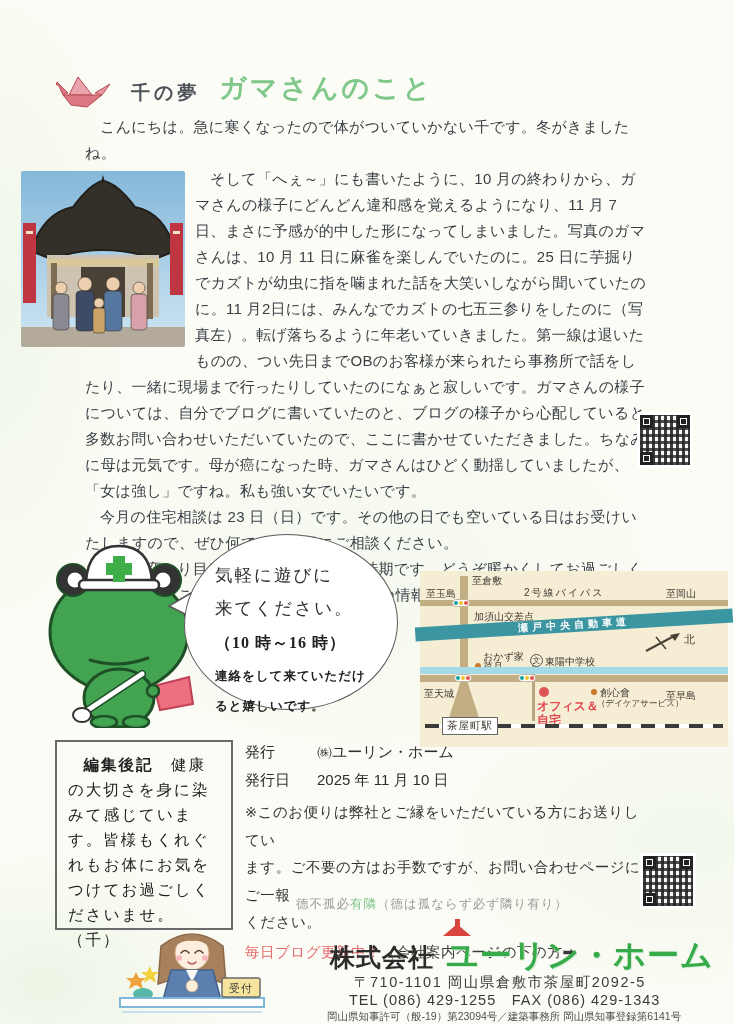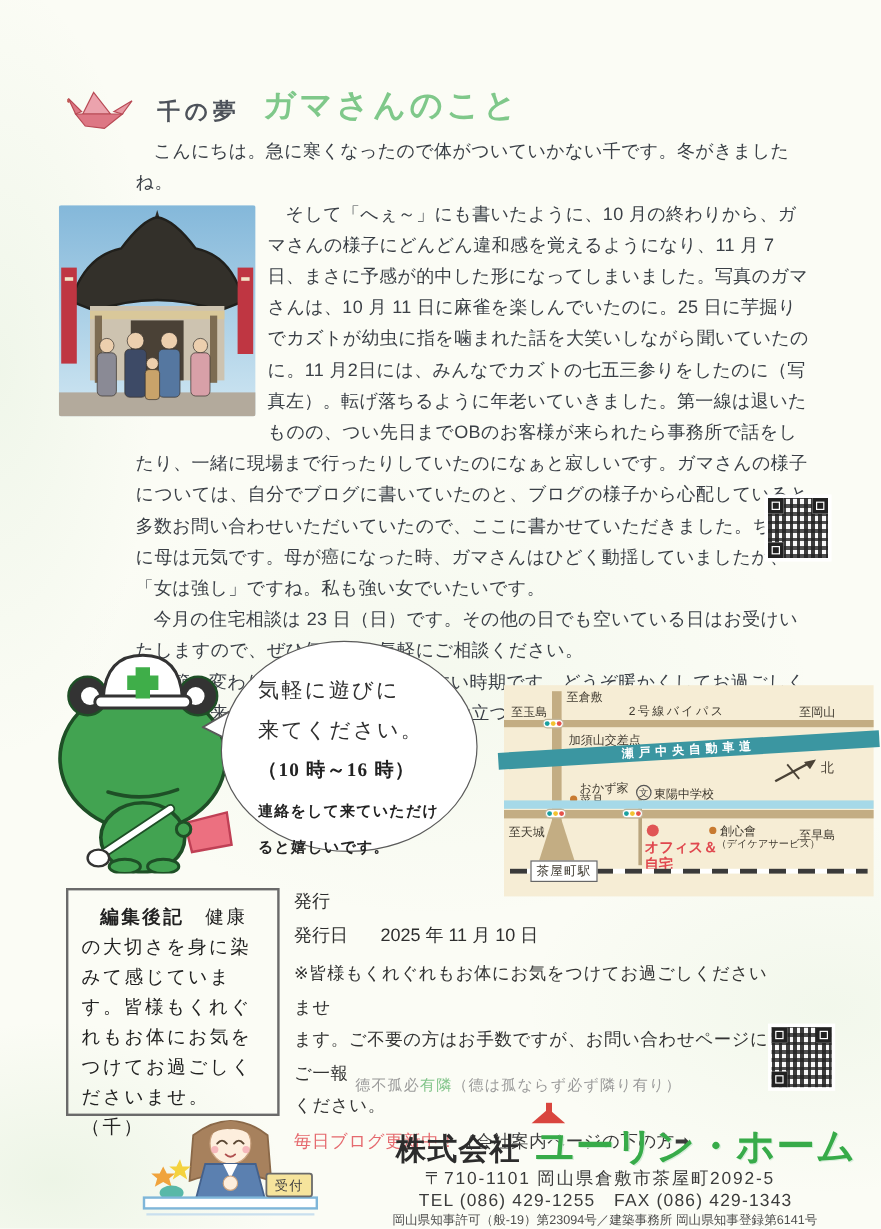--- a/index.html
+++ b/index.html
@@ -9,21 +9,21 @@
     background-image:
       radial-gradient(ellipse 320px 220px at 6% 96%, rgba(150,200,140,.14), transparent 60%),
       radial-gradient(ellipse 420px 260px at 94% 82%, rgba(150,200,140,.09), transparent 60%),
       radial-gradient(ellipse 520px 320px at 50% 56%, rgba(160,205,150,.07), transparent 60%),
       radial-gradient(ellipse 200px 500px at 0% 30%, rgba(140,195,135,.10), transparent 65%);}
   
   .crane{position:absolute;left:56px;top:74px;width:56px;height:36px;}
   .series-title{position:absolute;left:131px;top:80px;font-size:19px;font-weight:bold;color:#4d525a;letter-spacing:4px;}
   .article-title{position:absolute;left:219px;top:70px;font-size:27px;font-weight:bold;color:#7fc88a;letter-spacing:3px;}
   
-  .article{position:absolute;left:85px;top:114px;width:566px;font-size:15px;line-height:26px;letter-spacing:.3px;color:#3a3f46;margin-left:28px;}
+  .article{position:absolute;left:85px;top:114px;width:566px;font-size:15px;line-height:26px;letter-spacing:.3px;color:#3a3f46;}
   .article p{margin:0;text-indent:1em;}
   .photo{float:left;width:164px;height:176px;margin:5px 10px 6px -64px;}
   .photo svg{display:block;border-radius:2px;}
   
   .qr{position:absolute;width:56px;height:56px;background:#fff;padding:3px;box-sizing:border-box;}
   .qr .mesh{position:absolute;inset:3px;
     background:
       repeating-linear-gradient(90deg, rgba(35,35,35,.88) 0 3px, transparent 3px 6px),
       repeating-linear-gradient(0deg, rgba(35,35,35,.8) 0 3px, #f7f7f7 3px 7px);}
   .qr .f{position:absolute;width:13px;height:13px;border:3px solid #222;background:#fff;box-sizing:border-box;}
@@ -242,27 +242,28 @@
     <div class="station">茶屋町駅</div>
   </div>
 
   <div class="editor-box">
     <p><span class="ttl">編集後記</span><span>　健康の大切さを身に染みて感じています。皆様もくれぐれもお体にお気をつけてお過ごしくださいませ。（千）</span></p>
   </div>
 
   <div class="pub">
     <div class="pub-row">
       <span class="pub-label">発行</span>
+      <span>㈱ユーリン・ホーム</span>
     </div>
     <div class="pub-row">
       <span class="pub-label">発行日</span>
       <span>2025 年 11 月 10 日</span>
     </div>
     <div class="pub-notice">
-      <div>※皆様もくれぐれもお体にお気をつけてお過ごしくださいませ</div>
+      <div>※このお便りは弊社とご縁をいただいている方にお送りしてい</div>
       <div>ます。ご不要の方はお手数ですが、お問い合わせページにご一報</div>
       <div>ください。</div>
     </div>
     <div class="blog-line">
       <span class="blog-red">毎日ブログ更新中！</span><span class="blog-dark">（会社案内ページの下の方➡</span>
     </div>
   </div>
 
   <div class="motto">
     <span>德不孤必</span><span class="grn">有隣</span><span>（德は孤ならず必ず隣り有り）</span>

